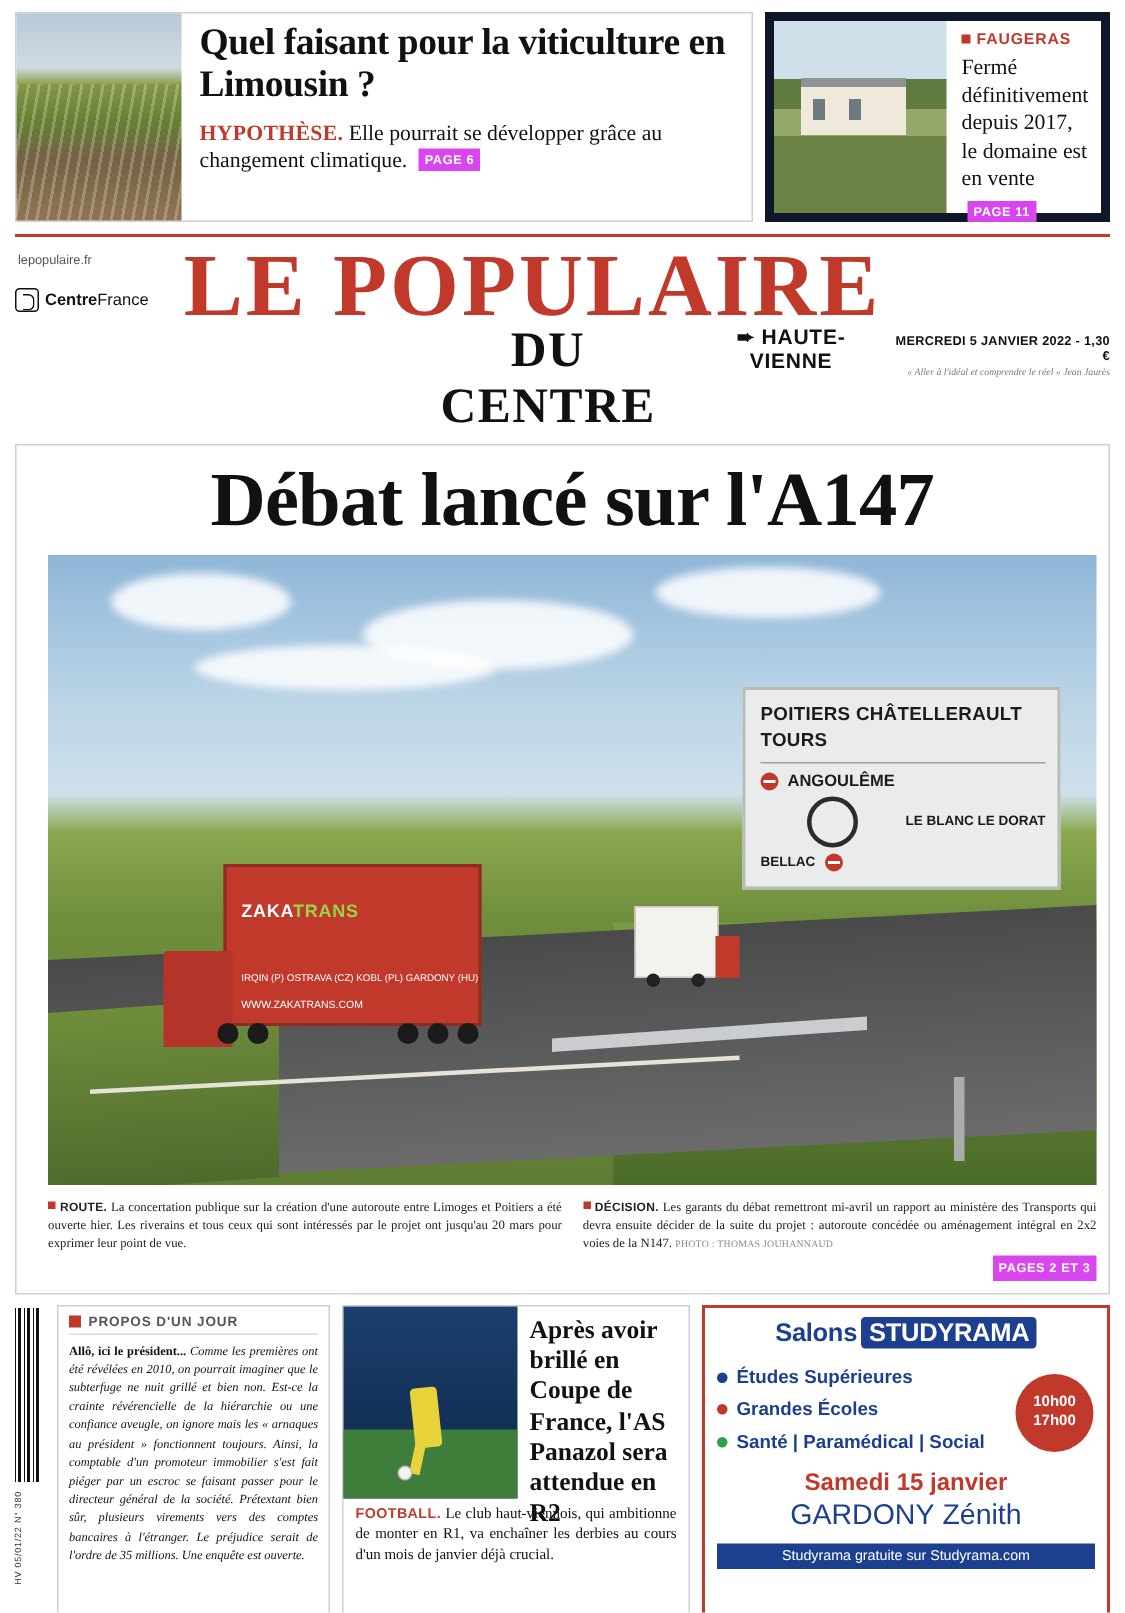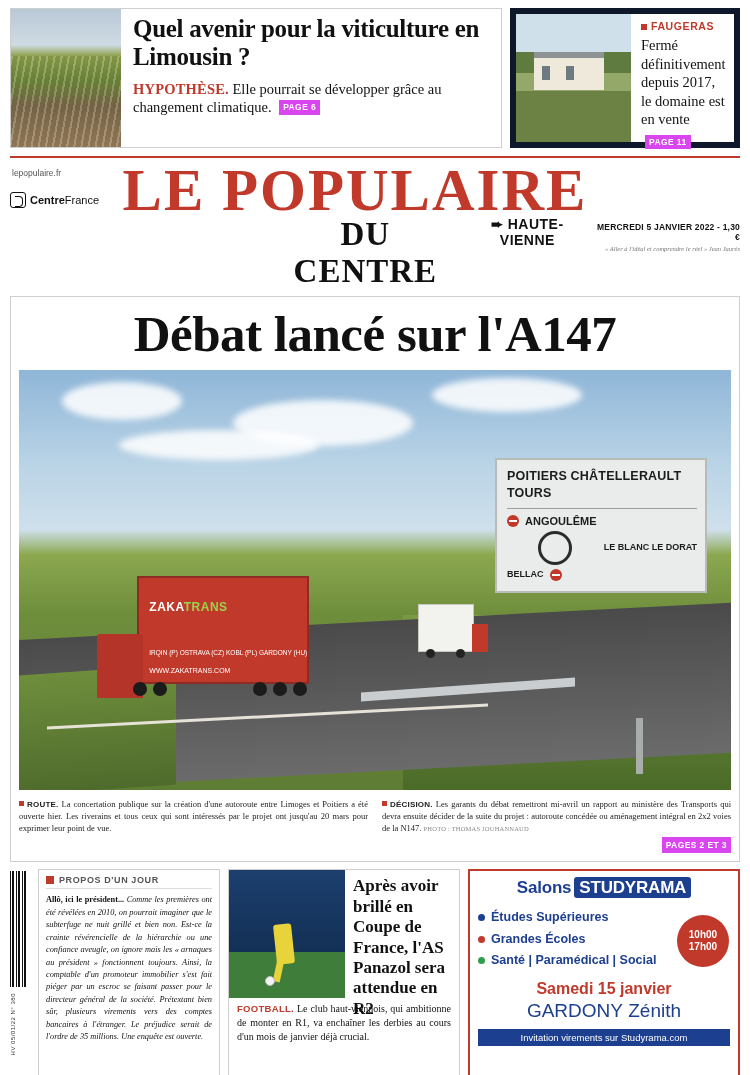--- a/index.html
+++ b/index.html
@@ -66,21 +66,21 @@
   }
   .mh-sub-row { display:flex; align-items:flex-start; justify-content:flex-start; gap:0; margin-top:-4px; padding-left:146px;}
   .mh-sub { font-family:"Liberation Serif", serif; font-weight:700; font-size:33px; letter-spacing:1px; color:#111; }
   .mh-dept { font-family:"Liberation Sans", sans-serif; font-weight:700; font-size:14px; letter-spacing:.5px; padding-bottom:5px; }
   .mh-dept .arrow { color:#111; }
   .mh-right { width:150px; text-align:right; padding-top:60px; }
   .mh-date { font-family:"Liberation Sans", sans-serif; font-size:8.5px; font-weight:700; letter-spacing:.2px; }
   .mh-quote { font-size:6.5px; color:#777; margin-top:3px; font-style:italic; }
 
   
-  .main { margin-top:6px; border:1px solid #cfcfcf; padding:6px 8px 8px 8px; }
+  .main { margin-top:6px; border:1px solid #cfcfcf; padding:6px 8px 8px 21px; }
   .main-title {
     font-family:"Liberation Serif", serif; font-weight:700; font-size:51px; letter-spacing:-0.5px;
     text-align:center; line-height:1; margin:6px 0 10px 0;
   }
   .main-photo {
     position:relative; width:100%; height:420px; overflow:hidden;
     background:linear-gradient(#8fb6d8 0%, #b9d3e6 22%, #cfe0ec 38%, #8ba84f 44%, #6f8e3c 58%, #5f7c34 100%);
   }
   .cloud { position:absolute; background:rgba(255,255,255,.85); border-radius:50%; filter:blur(3px); }
   .road {
@@ -171,21 +171,21 @@
 </head>
 <body>
 
 <div class="page">
 
   <div class="topstrip">
 
     <div class="top-left">
       <div class="top-left-photo"></div>
       <div class="top-left-text">
-        <div class="tl-head">Quel avenir pour la viticulture en Limousin ?</div>
+        <div class="tl-head">Quel faisant pour la viticulture en Limousin ?</div>
         <div class="tl-sub">
           <span class="kicker">HYPOTHÈSE.</span>
           <span>Elle pourrait se développer grâce au changement climatique.</span>
           <span class="page-tag">PAGE 6</span>
         </div>
       </div>
     </div>
 
     <div class="top-right">
       <div class="tr-photo">
@@ -334,17 +334,17 @@
         <span>10h00</span>
         <span>17h00</span>
       </div>
       <div class="ad-list">
         <div><span class="dot d2"></span><span>Études Supérieures</span></div>
         <div><span class="dot d1"></span><span>Grandes Écoles</span></div>
         <div><span class="dot d3"></span><span>Santé | Paramédical | Social</span></div>
       </div>
       <div class="ad-date">Samedi 15 janvier</div>
       <div class="ad-city"><span>GARDONY</span> <span>Zénith</span></div>
-      <div class="ad-foot">Invitation virements sur Studyrama.com</div>
+      <div class="ad-foot">Studyrama gratuite sur Studyrama.com</div>
     </div>
   </div>
 
 </div>
 
 </body></html>

